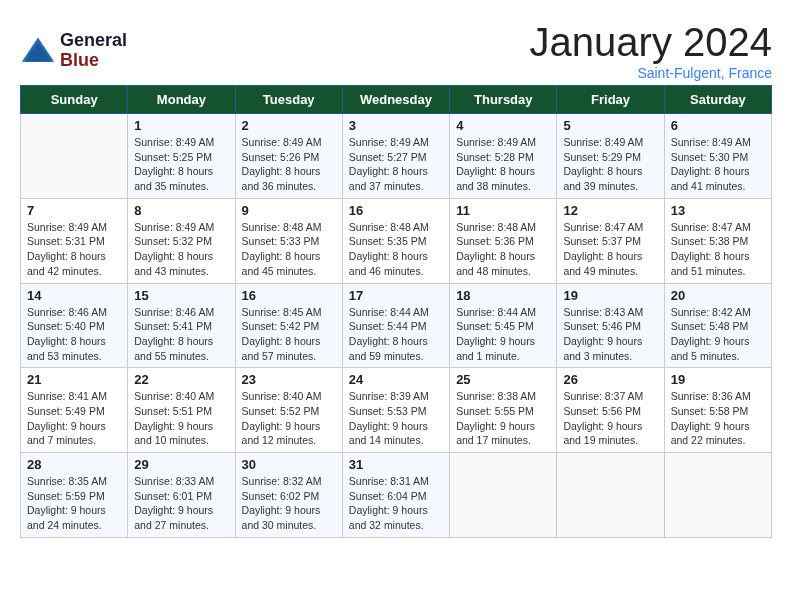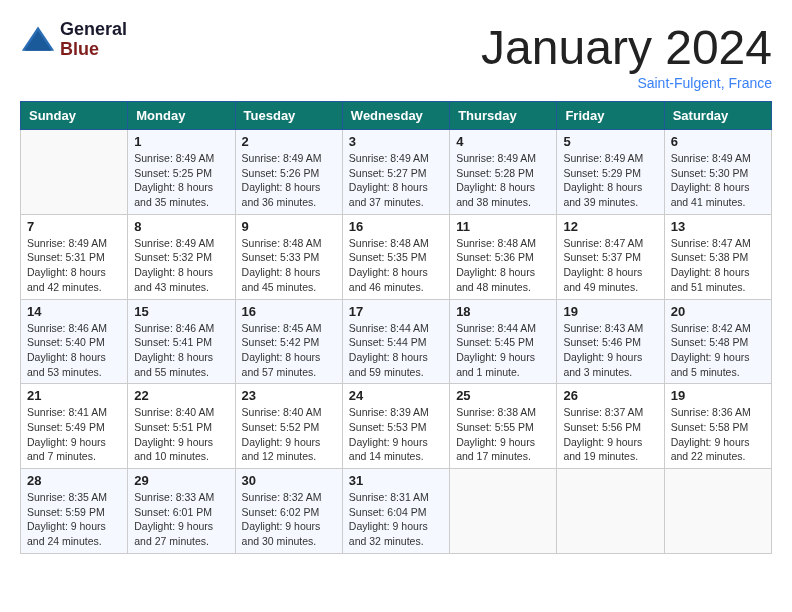--- a/index.html
+++ b/index.html
@@ -6,22 +6,22 @@
     body {
       font-family: Arial, sans-serif;
       background: #fff;
       width: 792px;
       min-height: 612px;
       padding: 20px;
     }
     .header {
       display: flex;
       justify-content: space-between;
-      align-items: flex-start;
-      margin-bottom: 10px;
+      align-items: center;
+      margin-bottom: 4px;
     }
     .logo {
       display: flex;
       align-items: center;
       gap: 4px;
     }
     .logo-text {
       font-size: 18px;
       font-weight: bold;
       color: #1a1a2e;
@@ -29,37 +29,37 @@
     }
     .logo-blue { color: #7f1d1d; }
     .logo-icon {
       width: 36px;
       height: 36px;
     }
     .title-block {
       text-align: right;
     }
     .month-title {
-      font-size: 48px;
+      font-size: 40px;
       font-weight: normal;
       color: #222;
     }
     .subtitle {
       font-size: 14px;
       color: #3b82f6;
     }
     table {
       width: 100%;
       border-collapse: collapse;
       font-size: 11px;
     }
     thead tr th {
-      background: #0f766e;
+      background: #14532d;
       color: #fff;
-      text-align: left;
+      text-align: center;
       padding: 6px 8px;
       font-size: 13px;
       font-weight: bold;
       border: 1px solid #1e5a9a;
     }
     tbody tr td {
       border: 1px solid #ccc;
       vertical-align: top;
       padding: 4px 6px;
       width: calc(100% / 7);

